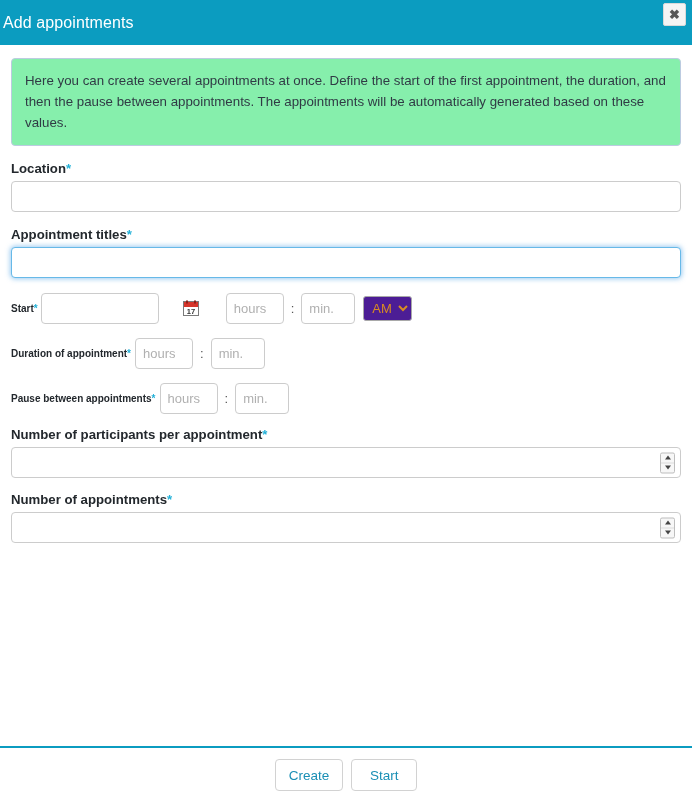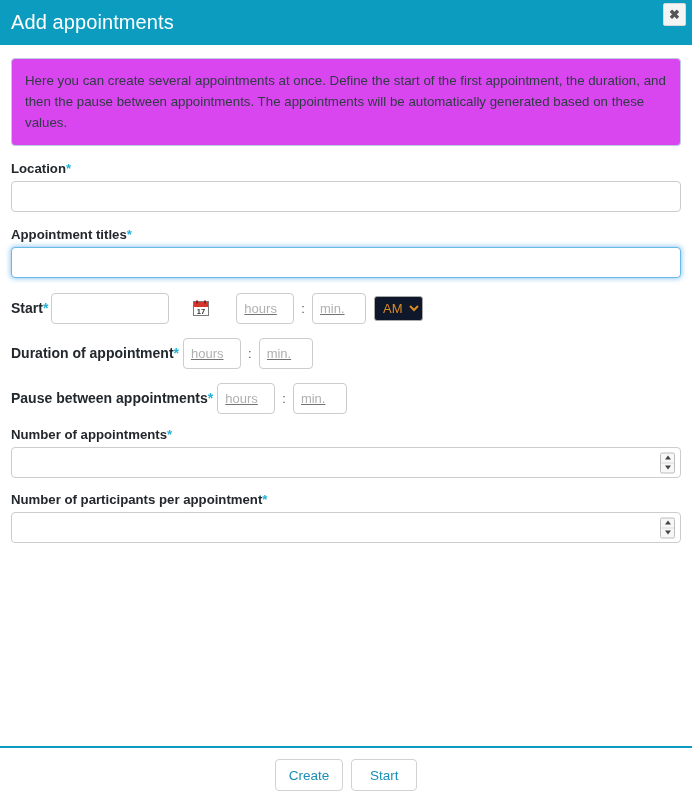--- a/index.html
+++ b/index.html
@@ -26,22 +26,22 @@
   .dlg-header {
     height: 45px;
     background: #0b9cc0;
     display: flex;
     align-items: center;
     position: relative;
     flex: 0 0 auto;
   }
   .dlg-title {
     color: #ffffff;
-    font-size: 20px;
-    padding-left: 11px;
+    font-size: 16px;
+    padding-left: 3px;
     letter-spacing: .1px;
   }
   .close-btn {
     position: absolute;
     right: 6px;
     top: 3px;
     width: 23px;
     height: 23px;
     background: #f4f4f4;
     border: 1px solid #d9d9d9;
@@ -57,21 +57,21 @@
   }
 
   
   .dlg-body {
     flex: 1 1 auto;
     padding: 13px 11px 0 11px;
     overflow: hidden;
   }
 
   .info-banner {
-    background: #d946ef;
+    background: #86efac;
     border: 1px solid #bccbe0;
     border-radius: 4px;
     color: #303b45;
     font-size: 13.3px;
     line-height: 21px;
     padding: 11px 13px 12px 13px;
     margin-bottom: 15px;
   }
 
   .field-label {
@@ -105,21 +105,21 @@
   .field-block.loc { margin-bottom: 15px; }
 
   
   .inline-row {
     display: flex;
     align-items: center;
     margin-bottom: 13px;
     height: 32px;
   }
   .inline-label {
-    font-size: 14px;
+    font-size: 10px;
     font-weight: bold;
     color: #23282d;
     white-space: nowrap;
     margin-right: 1px;
   }
   .date-input {
     width: 118px;
     height: 31px;
     border: 1px solid #cccccc;
     border-radius: 4px;
@@ -143,36 +143,35 @@
     height: 31px;
     border: 1px solid #cccccc;
     border-radius: 4px;
     background: #fff;
     padding: 4px 7px;
     font-size: 13px;
     font-family: "Liberation Sans", sans-serif;
     color: #737373;
     outline: none;
     text-align: left;
-    text-decoration: underline;
   }
   .time-input::placeholder { color: #b0b0b0; }
   .time-input.wide { width: 58px; }
   .colon {
     margin: 0 7px;
     color: #555;
     font-size: 13px;
     line-height: 1;
   }
   .ampm-select {
     margin-left: 8px;
     height: 25px;
     border: 1px solid #a9a9a9;
     border-radius: 3px;
-    background: #0f172a;
+    background: #4c1d95;
     color: #d98c22;
     font-size: 13px;
     font-family: "Liberation Sans", sans-serif;
     padding: 1px 3px 1px 4px;
     outline: none;
     cursor: pointer;
   }
 
   
   .spin-wrap { position: relative; }
@@ -307,49 +306,49 @@
     </div>
 
     <div class="inline-row">
       <span class="inline-label"><span>Pause between appointments</span><span class="req">*</span></span>
       <input type="text" class="time-input wide" style="margin-left: 3px;" value="" placeholder="hours">
       <span class="colon">:</span>
       <input type="text" class="time-input" value="" placeholder="min." style="">
     </div>
 
     <div class="field-block">
+      <label class="field-label"><span>Number of participants per appointment</span><span class="req">*</span></label>
+      <div class="spin-wrap">
+        <input type="text" class="txt-input" value="" placeholder="" style="">
+        <span class="spinner">
+          <span class="spin-up">
+              <span class="tri up"></span>
+            </span>
+          <span class="spin-dn">
+              <span class="tri dn"></span>
+            </span>
+        </span>
+      </div>
+    </div>
+
+    <div class="field-block">
       <label class="field-label"><span>Number of appointments</span><span class="req">*</span></label>
       <div class="spin-wrap">
         <input type="text" class="txt-input" value="" placeholder="" style="">
         <span class="spinner">
           <span class="spin-up">
               <span class="tri up"></span>
             </span>
           <span class="spin-dn">
               <span class="tri dn"></span>
             </span>
         </span>
       </div>
     </div>
 
-    <div class="field-block">
-      <label class="field-label"><span>Number of participants per appointment</span><span class="req">*</span></label>
-      <div class="spin-wrap">
-        <input type="text" class="txt-input" value="" placeholder="" style="">
-        <span class="spinner">
-          <span class="spin-up">
-              <span class="tri up"></span>
-            </span>
-          <span class="spin-dn">
-              <span class="tri dn"></span>
-            </span>
-        </span>
-      </div>
-    </div>
-
 
   </div>
 
   <div class="dlg-footer">
     <button class="ftr-btn">Create</button>
     <button class="ftr-btn">Start</button>
   </div>
 
 </div>
 

